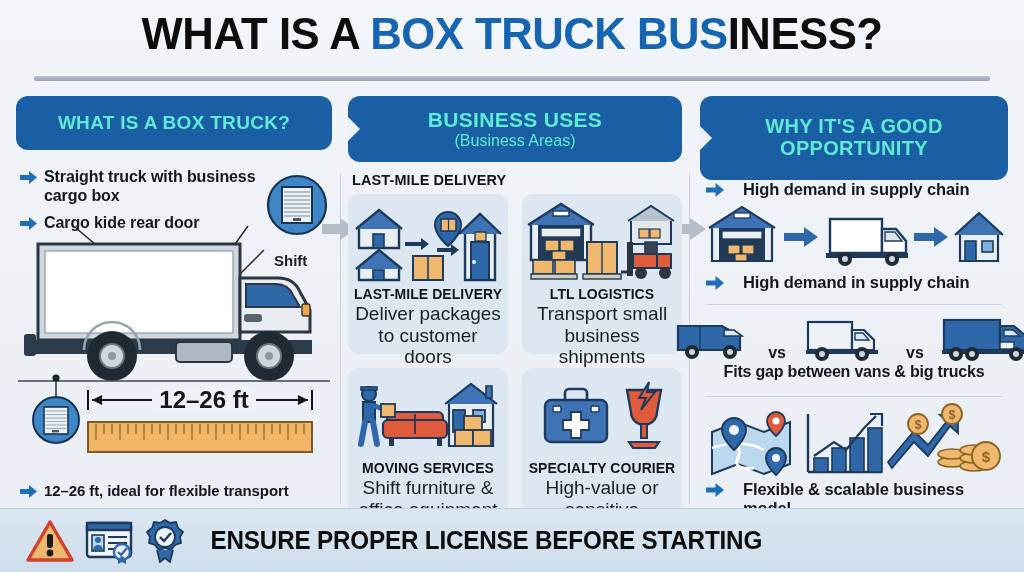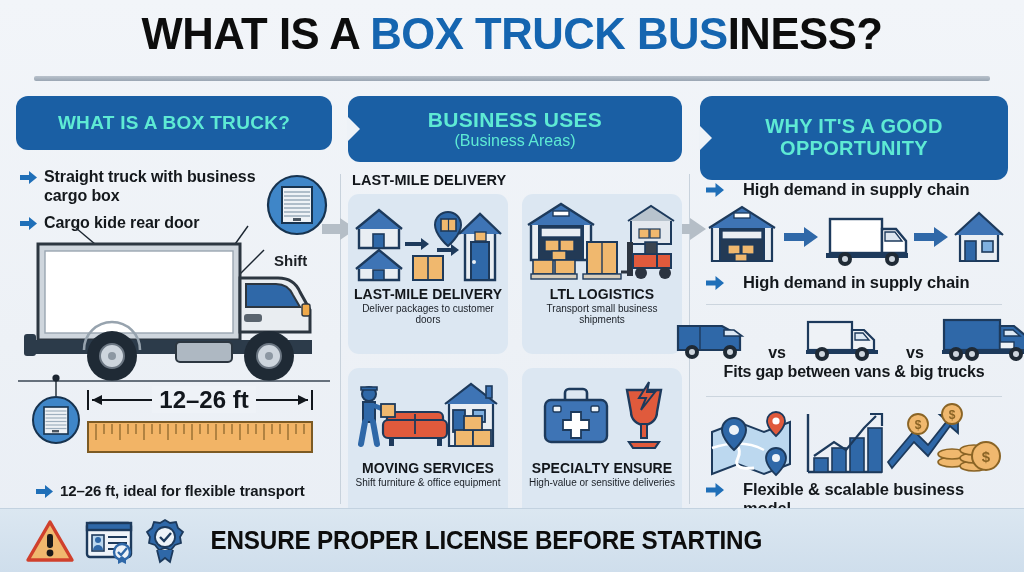--- a/index.html
+++ b/index.html
@@ -82,40 +82,40 @@
 
   
   .c1-bullets { position:absolute; left:4px; top:64px; width:250px; }
   .cargo-badge { position:absolute; left:250px; top:78px; }
   .cargo-label {
     position:absolute; left:258px; top:156px;
     font-size:15px; font-weight:600; color:#1b1f24;
   }
   .truck-art { position:absolute; left:0px; top:142px; }
   .dim-art { position:absolute; left:0px; top:288px; }
-  .c1-foot { position:absolute; left:20px; top:378px; width:320px; }
+  .c1-foot { position:absolute; left:4px; top:378px; width:320px; }
   .c1-foot .tx { font-size:15px; }
 
   
   .mini-title {
     position:absolute; left:4px; top:76px;
     font-size:14.5px; font-weight:800; color:#12161b; letter-spacing:.1px;
   }
   .cards { position:absolute; left:0; top:74px; width:334px; display:grid;
            grid-template-columns:160px 160px; grid-gap:14px; }
   .card {
     background:#dce7f2; border-radius:11px;
     padding:6px 5px 8px; text-align:center;
     height:160px; display:flex; flex-direction:column; align-items:center;
     justify-content:flex-start;
   }
   .card.r2 { height:156px; }
   .card .art { flex:0 0 auto; height:84px; display:flex; align-items:center; justify-content:center; }
   .card .ct { font-size:14px; font-weight:800; color:#12161b; margin-top:2px; letter-spacing:.05px; }
-  .card .cd { font-size:10px; font-weight:400; color:#1a1f26; line-height:1.14; margin-top:1px; }
+  .card .cd { font-size:19px; font-weight:400; color:#1a1f26; line-height:1.14; margin-top:1px; }
 
   
   .c3-sec { position:absolute; left:0; width:308px; }
   .hdiv { position:absolute; height:1px; background:#ccd5de; left:6px; width:296px; }
   .chain-art { display:flex; align-items:center; justify-content:center; }
   .vs-row { display:flex; align-items:flex-end; justify-content:center; gap:18px; }
   .vs { font-size:16px; font-weight:800; color:#14181c; }
   .cap {
     text-align:center; font-size:16px; font-weight:700; color:#14181c; margin-top:1px;
     letter-spacing:-0.2px;
@@ -441,21 +441,21 @@
               <rect x="26" y="30" width="8" height="6" rx="1.5" fill="#eef3f8" stroke="#1d3a5c" stroke-width="1.4"></rect>
               <rect x="64" y="30" width="8" height="6" rx="1.5" fill="#eef3f8" stroke="#1d3a5c" stroke-width="1.4"></rect>
               <path d="M44 36 h10 v8 h8 v10 h-8 v8 h-10 v-8 h-8 v-10 h8 z" fill="#ffffff" stroke="#1d3a5c" stroke-width="1.8"></path>
 
               <path d="M100 14 h34 l-4 22 a13 13 0 0 1 -26 0 z" fill="#e05a3c" stroke="#1d3a5c" stroke-width="2.4"></path>
               <rect x="114" y="48" width="6" height="14" fill="#e05a3c" stroke="#1d3a5c" stroke-width="2"></rect>
               <path d="M102 66 h30 l-4 6 h-22 z" fill="#e05a3c" stroke="#1d3a5c" stroke-width="2.2"></path>
               <path d="M122 6 l-10 16 h7 l-5 12 14 -18 h-8 z" fill="#e05a3c" stroke="#1d3a5c" stroke-width="2"></path>
             </svg>
           </div>
-          <div class="ct">SPECIALTY ENSURE</div>
+          <div class="ct">SPECIALTY COURIER</div>
           <div class="cd">High-value or sensitive deliveries</div>
         </div>
       </div>
     </div>
 
     <div class="col col3">
 
       <div class="pill h3 notch">
         <div class="pill-main">WHY IT'S A GOOD OPPORTUNITY</div>
       </div>

